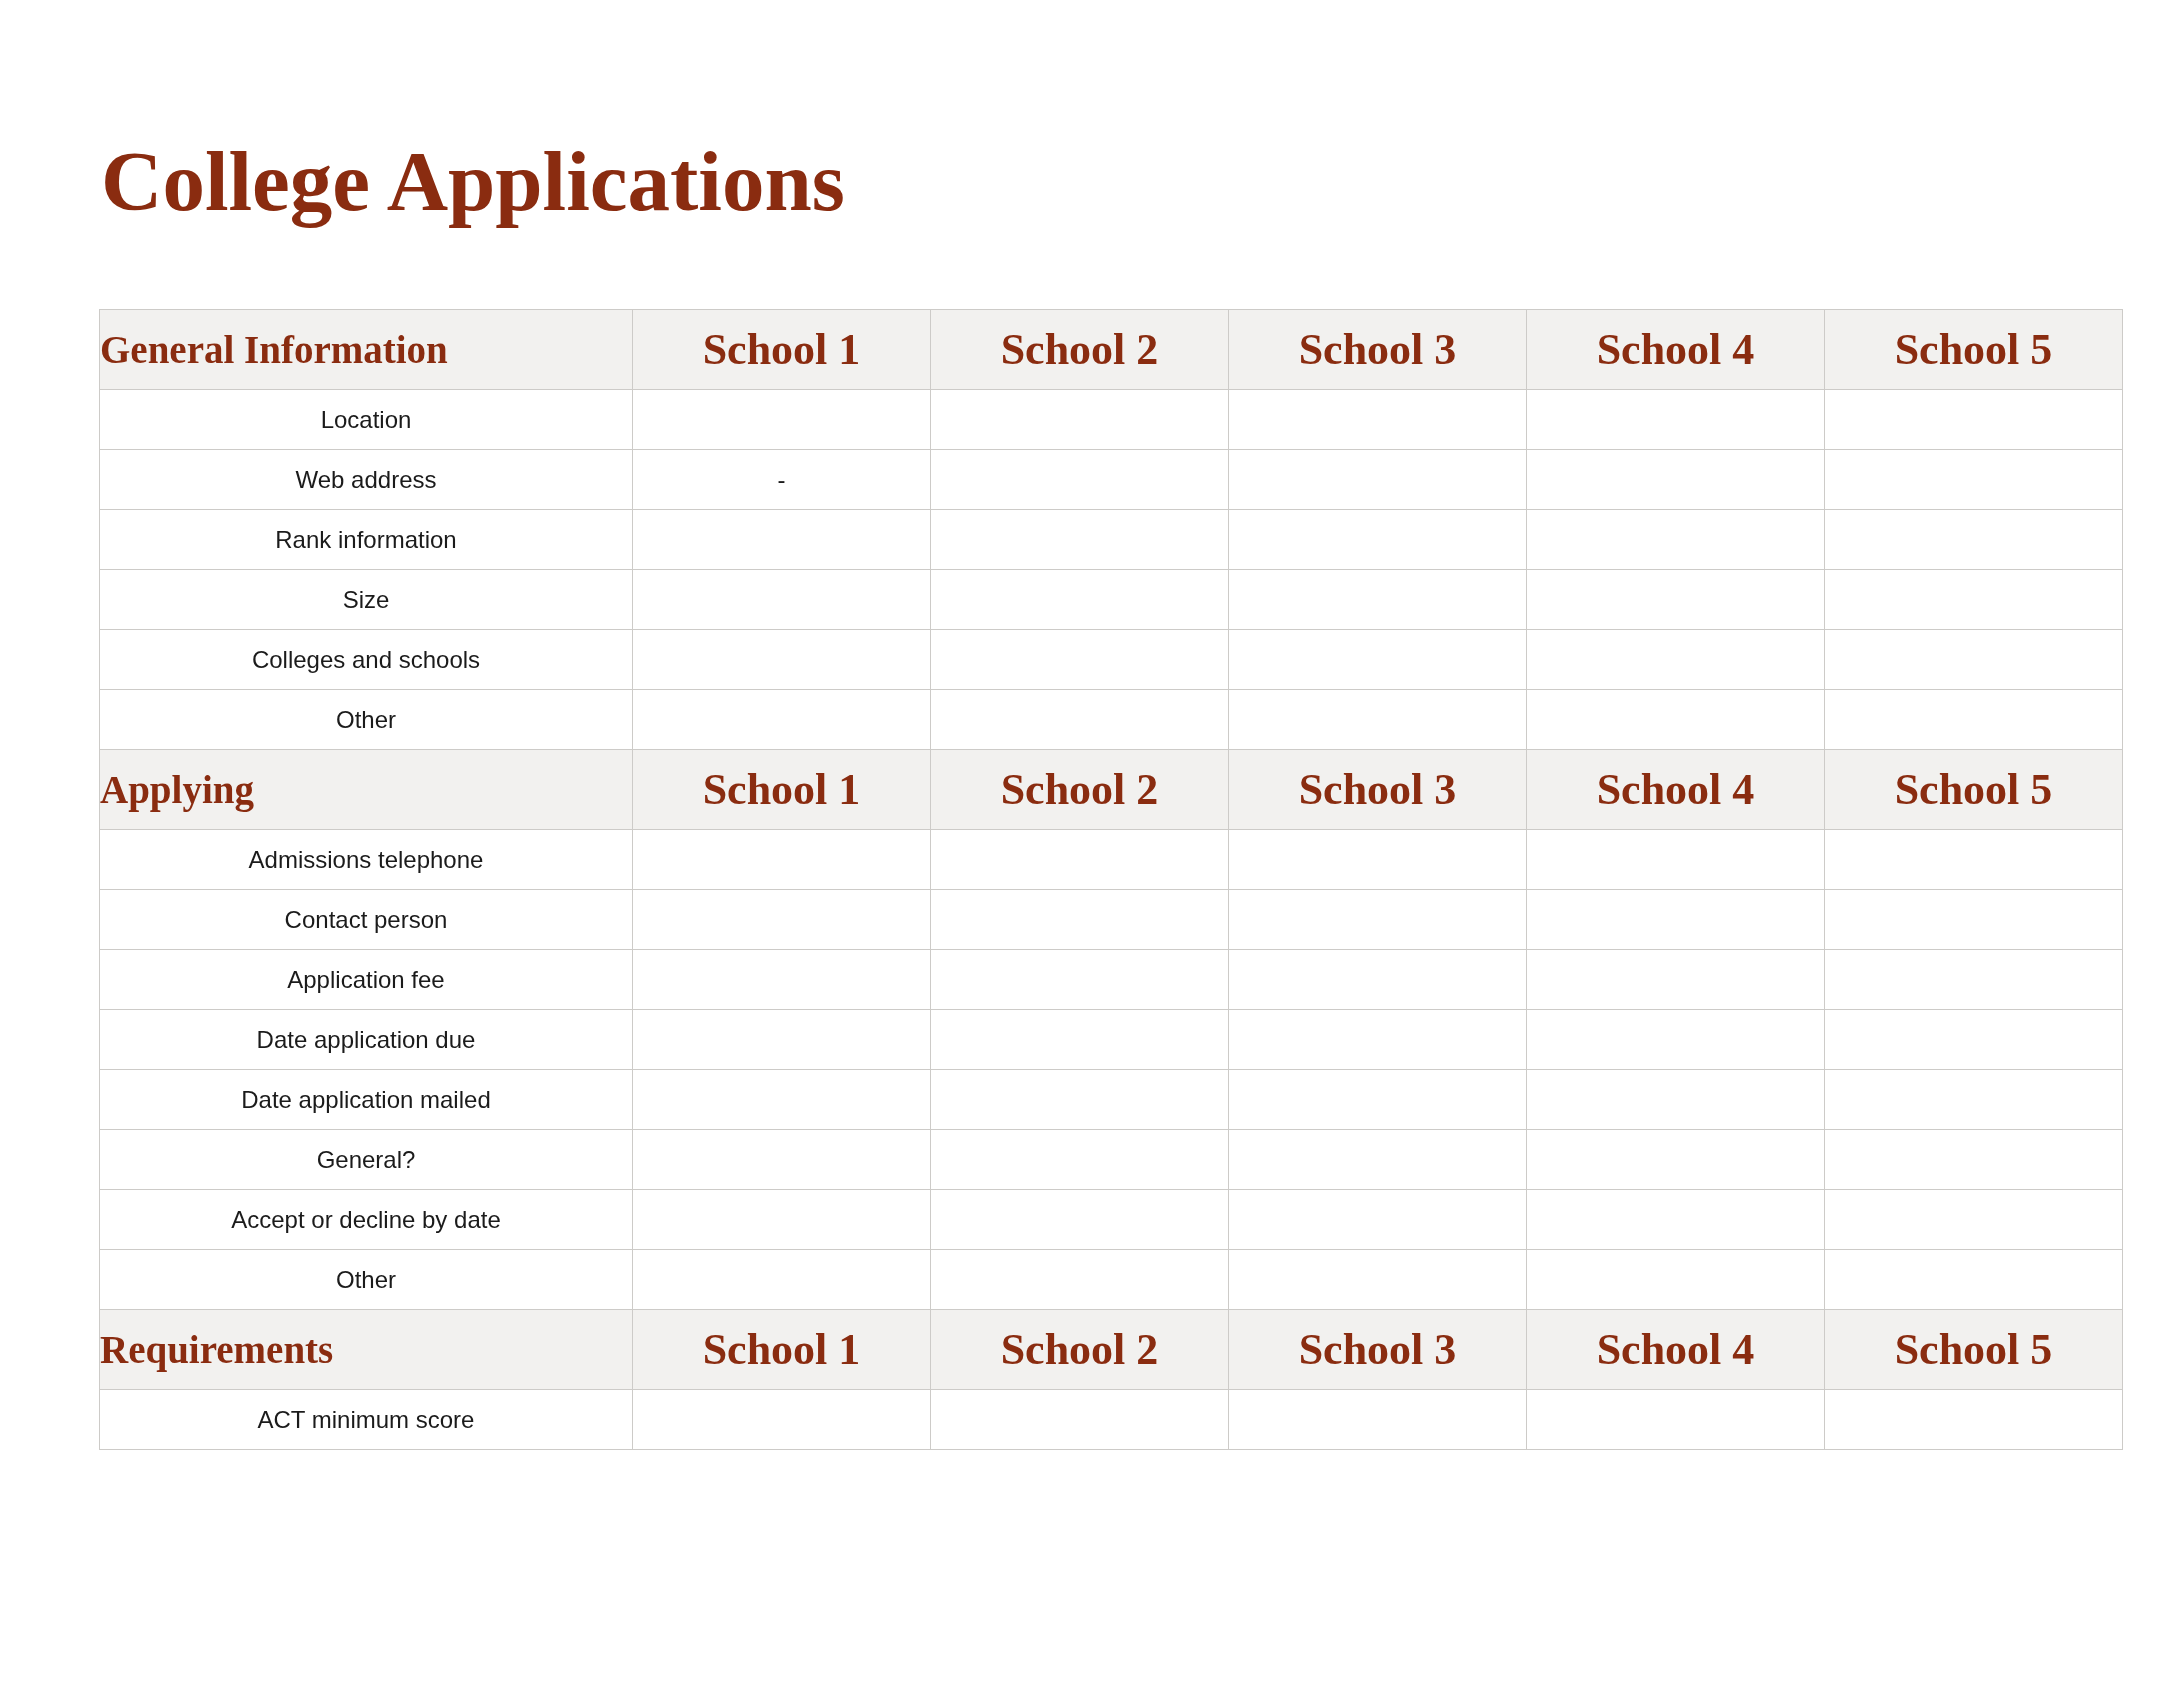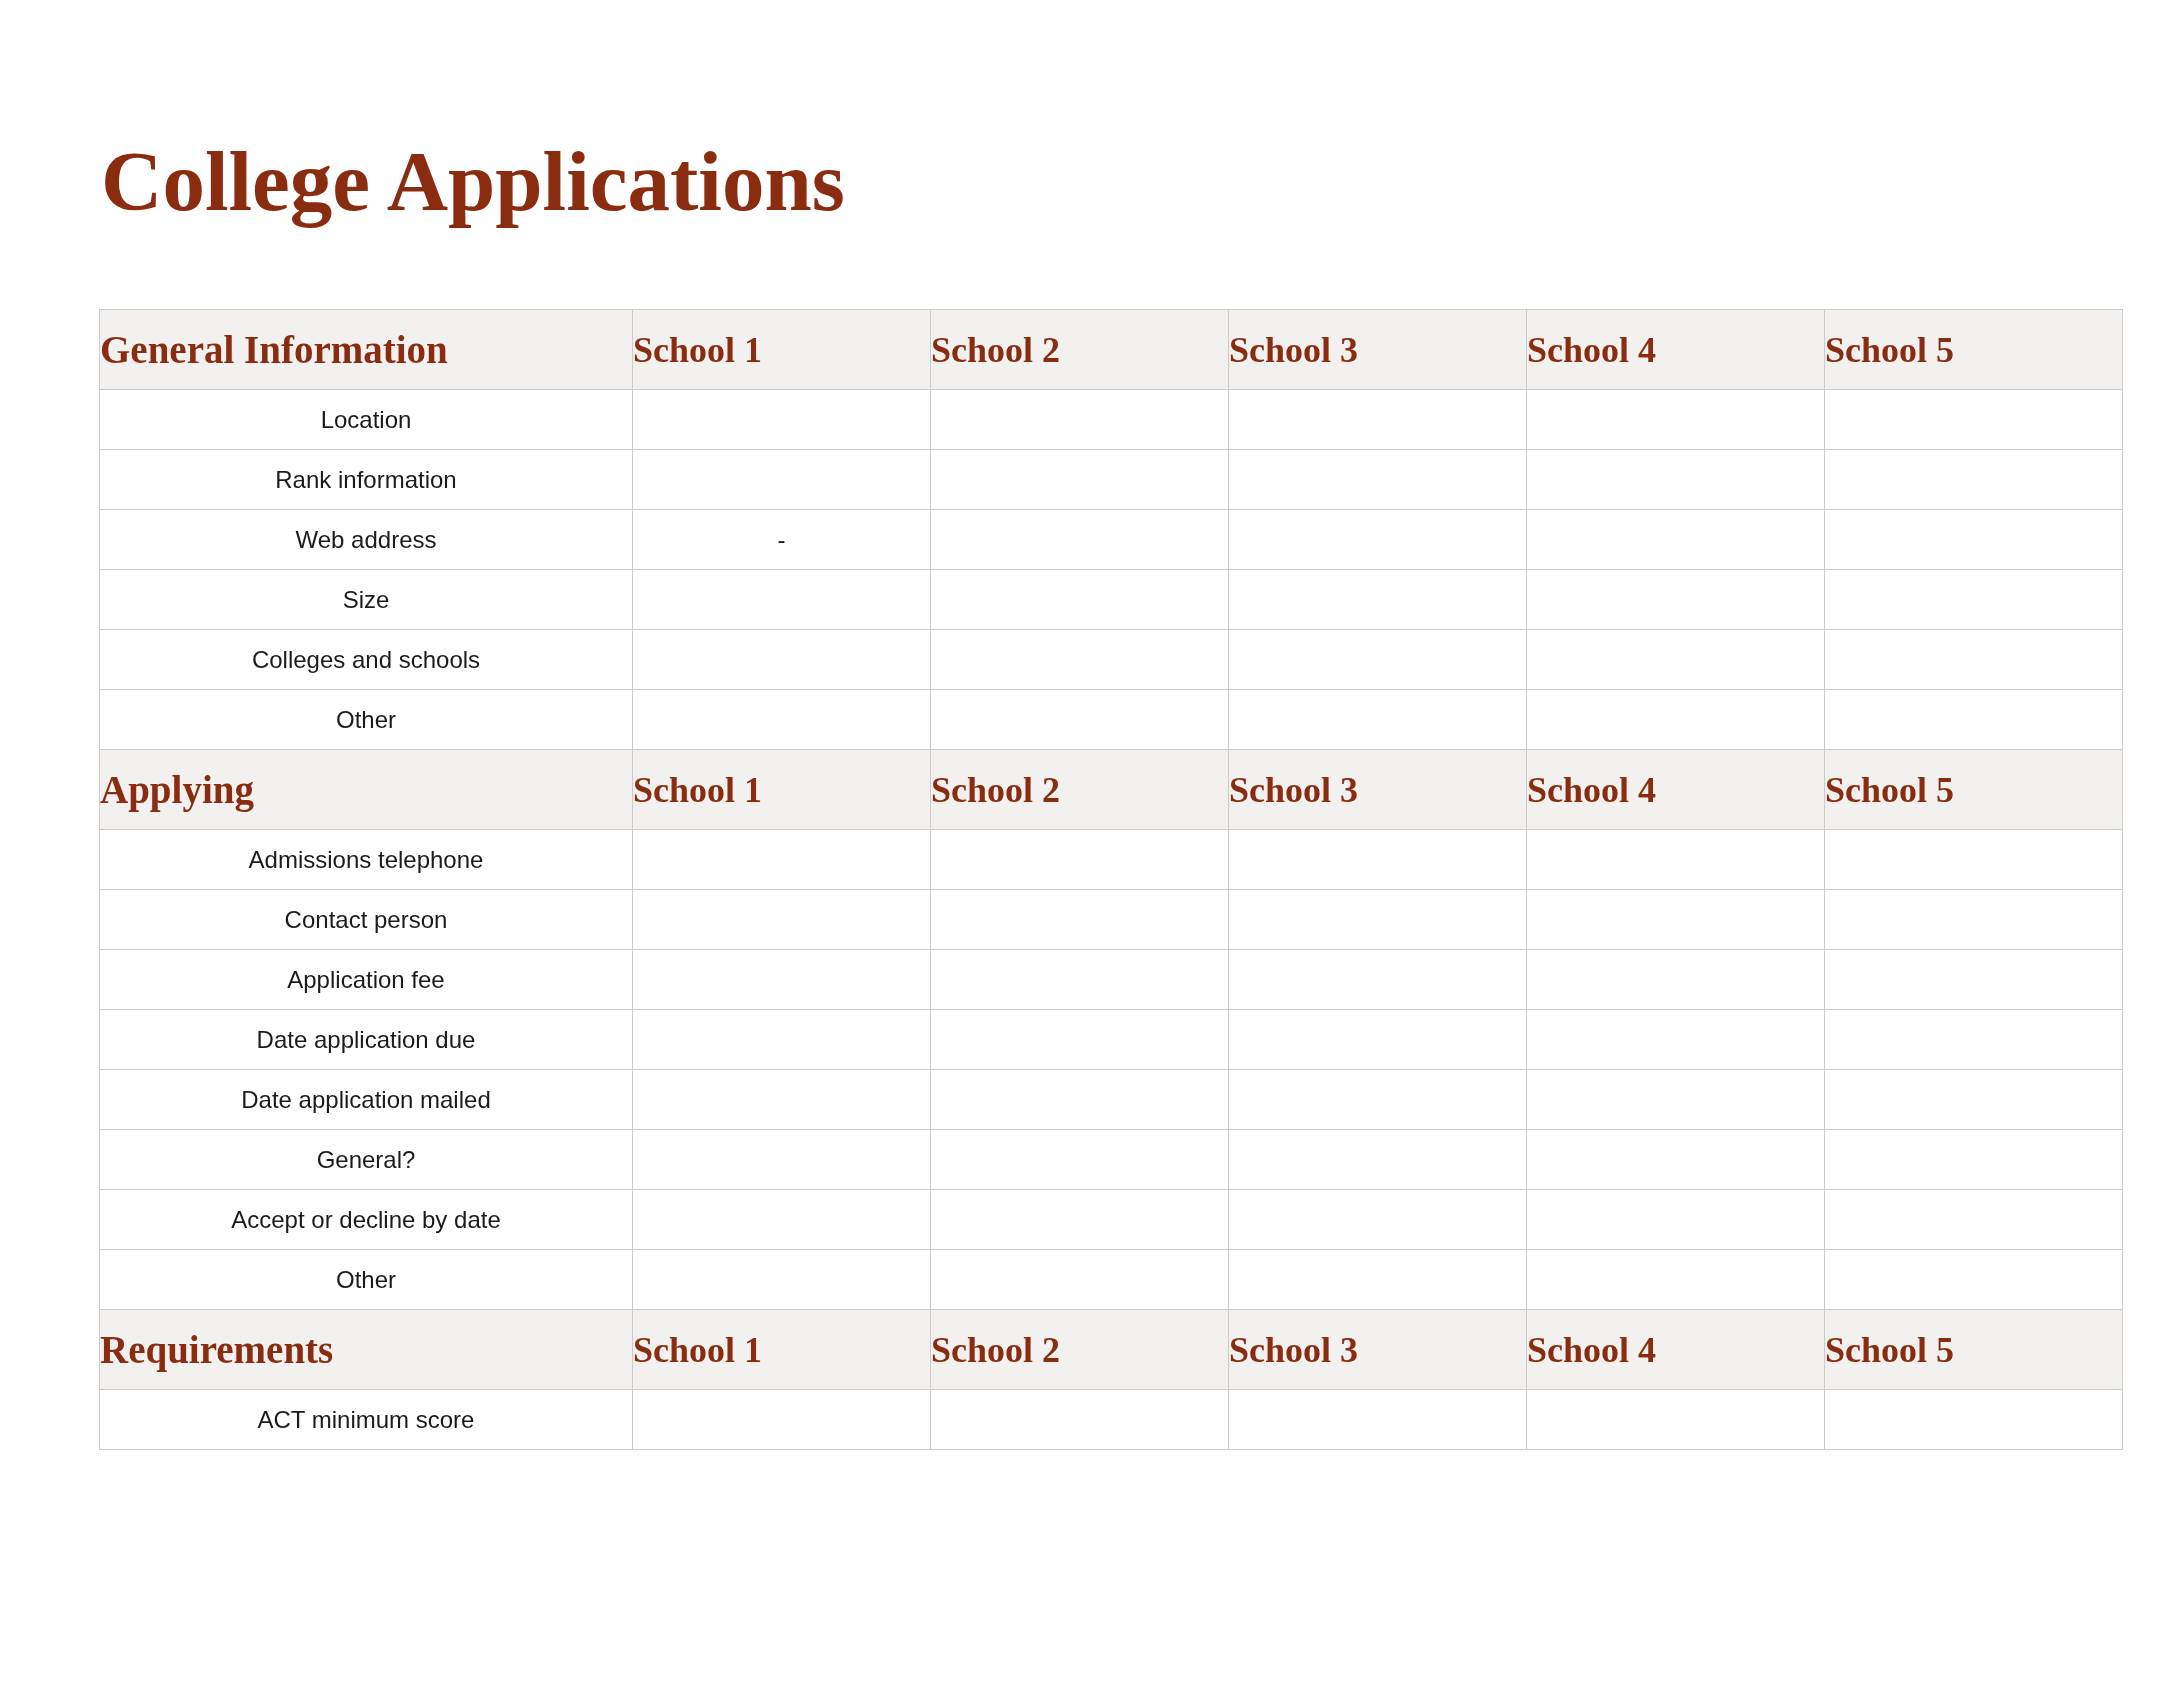--- a/index.html
+++ b/index.html
@@ -55,21 +55,22 @@
     font-weight: bold;
     color: var(--accent);
     vertical-align: middle;
   }
   td.section-title {
     font-size: 39px;
     padding-left: 17px;
     text-align: left;
   }
   td.col-header {
-    font-size: 36px;
+    font-size: 44px;
+    text-align: center;
   }
   tr.data-row td { height: 60px; background: #fff; vertical-align: middle; }
   td.row-label {
     font-size: 24px;
     color: var(--label);
     padding-left: 15.3px;
     text-align: center;
   }
   td.value-cell {
     font-size: 24px;
@@ -102,30 +103,30 @@
       </tr>
       <tr class="data-row">
         <td class="row-label">Location</td>
         <td class="value-cell"></td>
         <td class="value-cell"></td>
         <td class="value-cell"></td>
         <td class="value-cell"></td>
         <td class="value-cell"></td>
       </tr>
       <tr class="data-row">
-        <td class="row-label">Rank information</td>
-        <td class="value-cell"></td>
-        <td class="value-cell"></td>
-        <td class="value-cell"></td>
-        <td class="value-cell"></td>
-        <td class="value-cell"></td>
-      </tr>
-      <tr class="data-row">
         <td class="row-label">Web address</td>
         <td class="value-cell">-</td>
+        <td class="value-cell"></td>
+        <td class="value-cell"></td>
+        <td class="value-cell"></td>
+        <td class="value-cell"></td>
+      </tr>
+      <tr class="data-row">
+        <td class="row-label">Rank information</td>
+        <td class="value-cell"></td>
         <td class="value-cell"></td>
         <td class="value-cell"></td>
         <td class="value-cell"></td>
         <td class="value-cell"></td>
       </tr>
       <tr class="data-row">
         <td class="row-label">Size</td>
         <td class="value-cell"></td>
         <td class="value-cell"></td>
         <td class="value-cell"></td>

